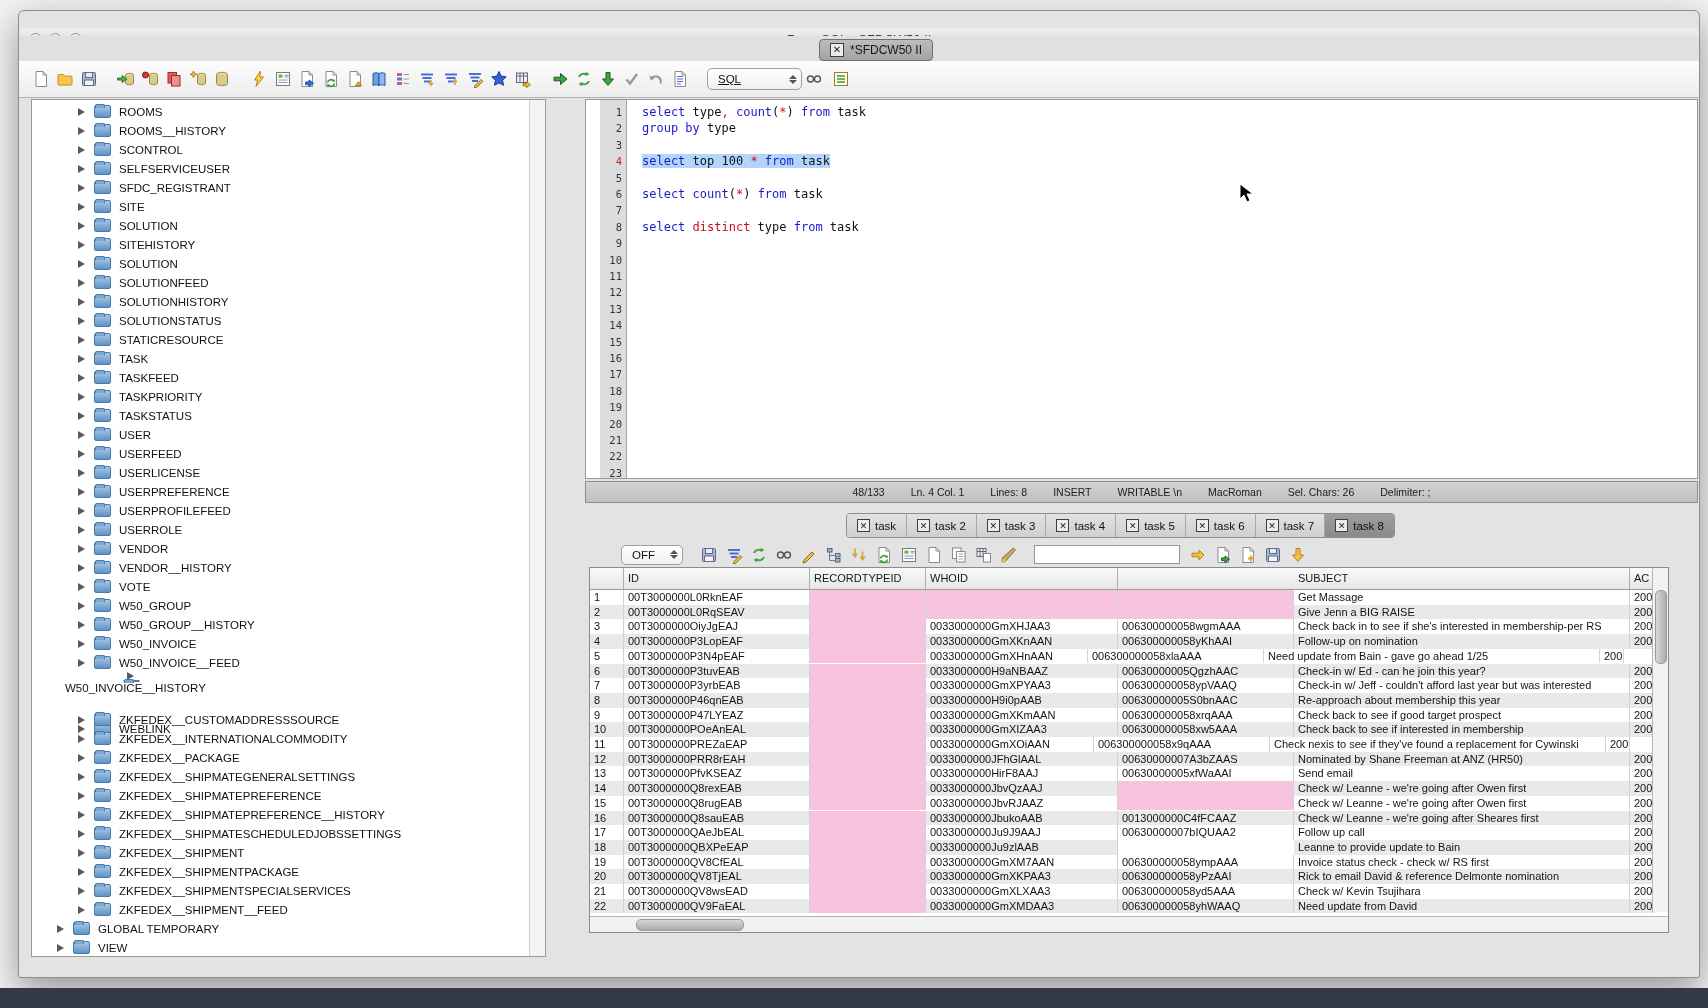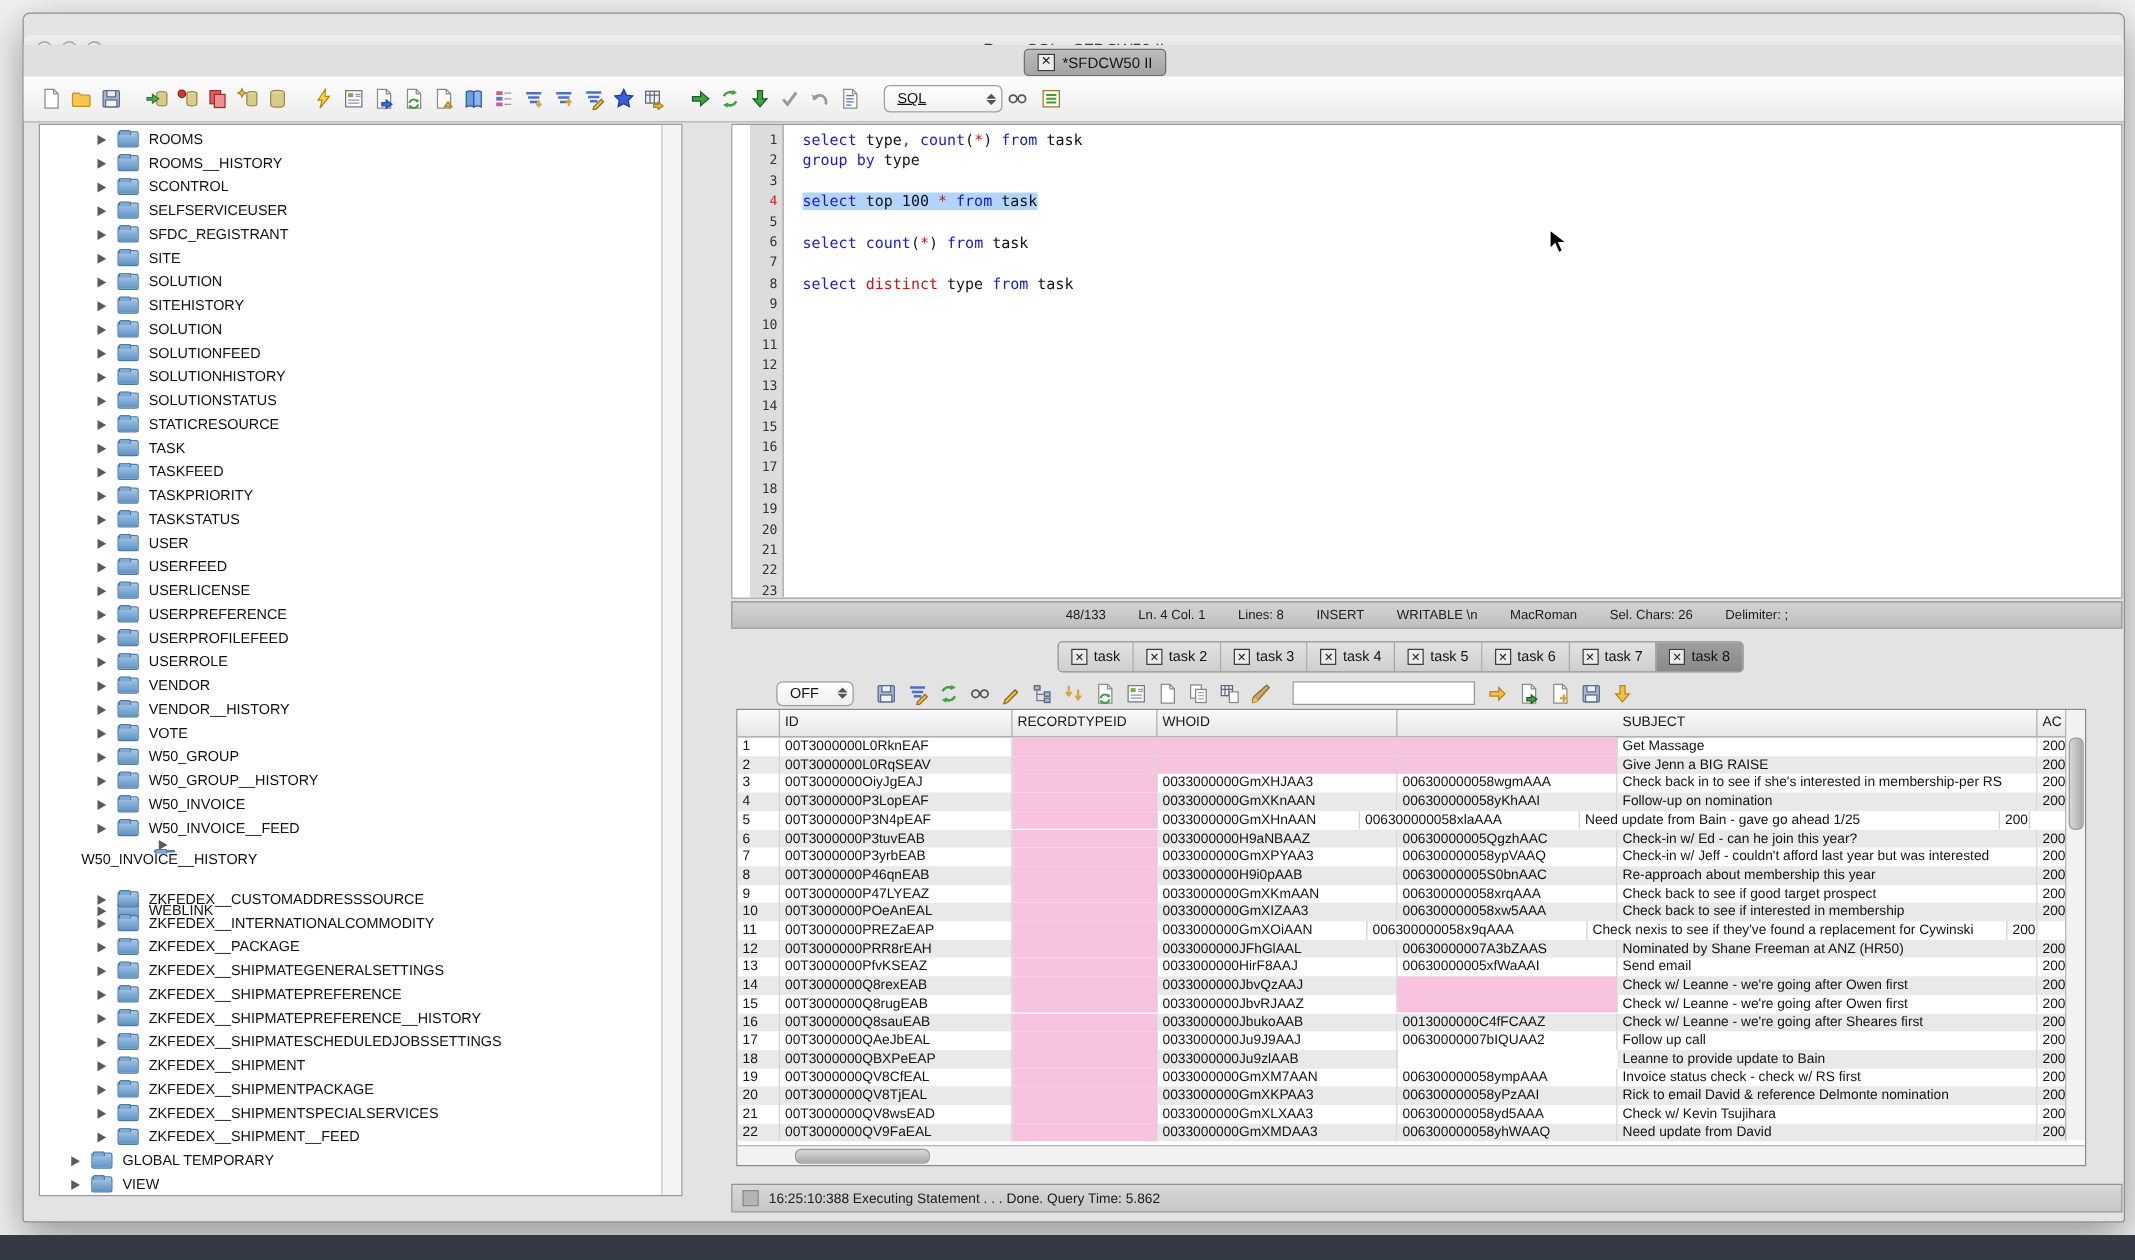--- a/index.html
+++ b/index.html
@@ -950,24 +950,20 @@
         </div>
       </div>
     <div class="vscroll">
         <div class="vthumb"></div>
       </div>
     <div class="hscroll">
         <div class="hthumb"></div>
       </div>
   </div>
 
-  <div class="statusbar">
-    <span class="sq"></span>
-    <span>16:25:10:388 Executing Statement . . . Done. Query Time: 5.862</span>
-  </div>
 
   <div class="cursor">
     <svg viewBox="0 0 14 20">
         <path d="M1 1l0 15 4-4 3 7 3-1.4-3-6.6 6 0z" fill="#000" stroke="#fff" stroke-width="1"></path>
       </svg>
   </div>
 </div>
 
 <div class="bottom-strip"></div>
 

